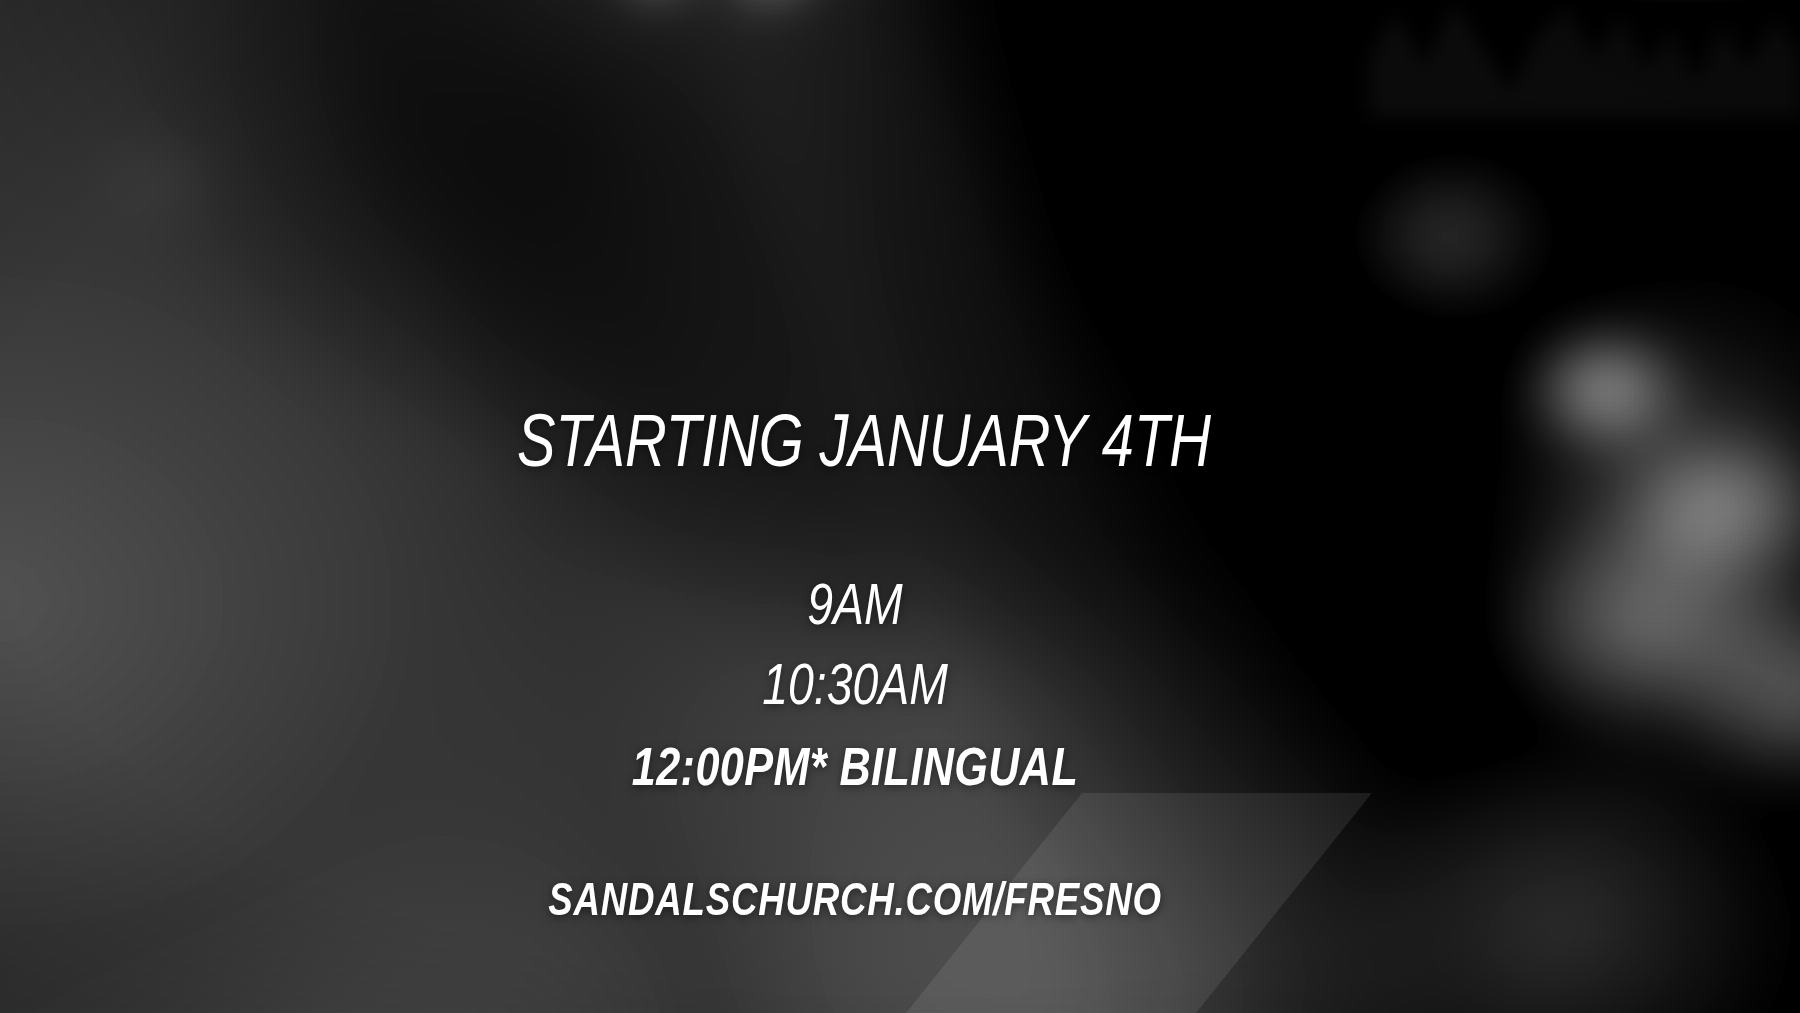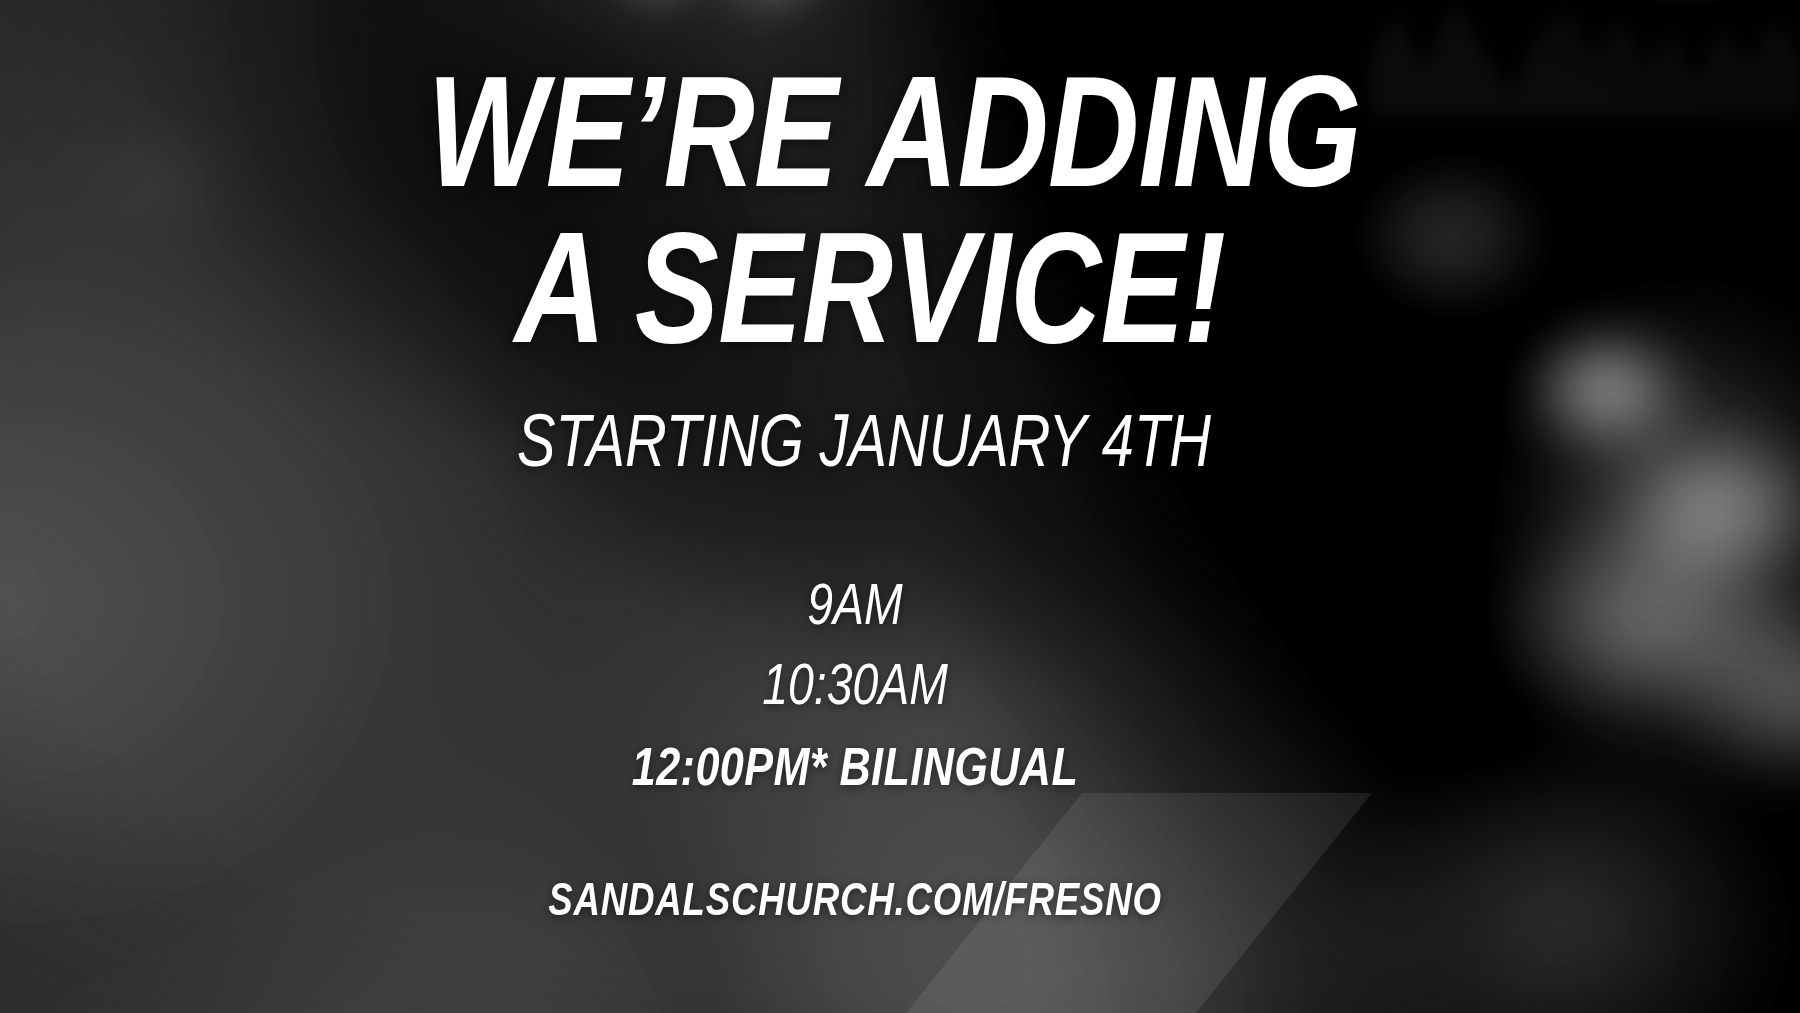--- a/index.html
+++ b/index.html
@@ -213,24 +213,20 @@
   <div class="diagonal-overlay">
     <svg viewBox="0 0 1800 1013" preserveAspectRatio="none" aria-hidden="true">
       <polygon points="1082,793 1372,793 1196,1013 906,1013" fill="#ffffff" opacity="0.085"></polygon>
     </svg>
   </div>
 
   <div class="grain"></div>
 
   <div class="content">
 
-    <div class="headline-block">
-      <h1 class="headline l1">WE’RE ADDING</h1>
-      <h1 class="headline l2">A SERVICE!</h1>
-    </div>
 
     <h2 class="subhead">STARTING JANUARY 4TH</h2>
 
     <div class="times">
       <p class="time-line">9AM</p>
       <p class="time-line">10:30AM</p>
       <p class="time-line bold">12:00PM* BILINGUAL</p>
     </div>
 
     <p class="url">SANDALSCHURCH.COM/FRESNO</p>

